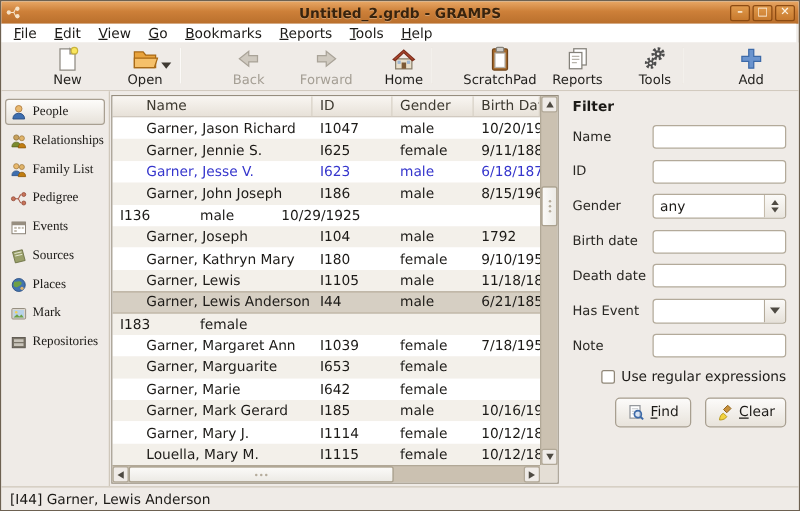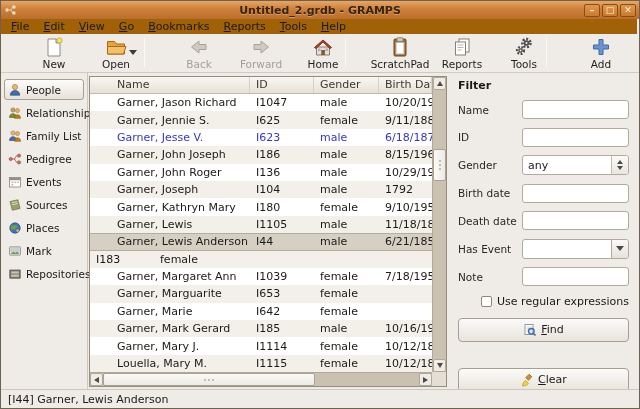--- a/index.html
+++ b/index.html
@@ -12,21 +12,21 @@
     background:linear-gradient(#e8a765,#cd8039 45%,#b96f2c); display:flex; align-items:center; padding:0 3px; }
   #title-icon { width:13px; height:12px; margin-right:4px; flex:0 0 auto; }
   #window-title { position:absolute; left:0; right:0; text-align:center; font-weight:bold; font-size:11px;
     color:#38230d; text-shadow:0 1px 0 rgba(255,255,255,.28); }
   #win-buttons { margin-left:auto; display:flex; gap:2px; position:relative; }
   .winbtn { width:16px; height:13px; border:1px solid #8c4b12; border-radius:2px;
     background:linear-gradient(#e09a4c,#c87a2e); color:#fdf4e4; font-size:9px; line-height:11px;
     text-align:center; font-weight:bold; }
 
   
-  #menubar { position:absolute; top:18px; left:0; right:2px; height:15px; background:#a16207;
+  #menubar { position:absolute; top:18px; left:0; right:2px; height:15px; background:#ffffff;
     display:flex; align-items:flex-start; padding-left:3px; }
   .menu-item { padding:1px 7px; cursor:default; }
   .menu-item u { text-decoration:underline; }
 
   
   #toolbar { position:absolute; top:33px; left:0; right:0; height:39px; background:#efebe7;
     border-bottom:1px solid #d2cabf; display:flex; align-items:center; padding:1px 6px 2px; }
   .tool-btn { display:flex; flex-direction:column; align-items:center; justify-content:center;
     padding:1px 6px 0; border-radius:3px; min-width:30px;margin-left:32px; }
   .tool-btn .ticon { width:22px; height:22px; }
@@ -34,21 +34,21 @@
   .tool-btn.disabled .tlabel { color:#a49e94; }
   .tool-sep { width:1px; align-self:stretch; margin:3px 7px; background:#d5cdc2; border-right:1px solid #fbf9f7; }
   .tool-dd { width:11px; height:30px; display:flex; align-items:center; justify-content:center; margin-left:-2px; }
   .tool-dd .arr { width:0; height:0; border-left:4px solid transparent; border-right:4px solid transparent; border-top:5px solid #3f3a33; }
 
   
   #main { position:absolute; top:72px; left:0; right:0; bottom:19px; background:#efebe7; }
 
   
   #sidebar { position:absolute; left:0; top:0; bottom:0; width:87px; border-right:1px solid #cfc7bb; padding:6px 3px 0 3px; }
-  .side-item { display:flex; align-items:center; gap:4px; height:21px; padding:0 3px; border:1px solid transparent; border-radius:3px; margin-bottom:2px; }
+  .side-item { display:flex; align-items:center; gap:4px; height:21px; padding:0 3px; border:1px solid transparent; border-radius:3px; margin-bottom:2px;font-family:Liberation Serif, serif; }
   .side-item.selected { background:linear-gradient(#fdfcfa,#e7e2da); border:1px solid #a89f91; }
   .side-item .sicon { width:14px; height:14px; flex:0 0 auto; }
   .side-item .slabel { white-space:nowrap; font-size:10.5px; }
 
   
   #tablewrap { position:absolute; left:88px; top:3px; width:358px; bottom:2px;
     border:1px solid #968d7e; background:#fff; }
   #viewport { position:absolute; left:0; top:0; right:14px; bottom:14px; overflow:hidden; }
   #thead { display:flex; height:17px; background:linear-gradient(#f9f6f2,#e7e1d8); border-bottom:1px solid #c4bbae; }
   .hcell { padding:1px 4px 0 6px; border-right:1px solid #d8d1c6; color:#3c382f; white-space:nowrap; overflow:hidden; }
@@ -93,21 +93,21 @@
   .f-combo { flex:1; height:20px; background:#fff; border:1px solid #b3aa9a; border-radius:3px; display:flex; align-items:center; padding-left:5px; position:relative; }
   .spin { margin-left:auto; width:17px; align-self:stretch; border-left:1px solid #c5bcac;
     display:flex; flex-direction:column; align-items:center; justify-content:center; gap:2px; background:linear-gradient(#fbfaf8,#eae6df); border-radius:0 2px 2px 0; }
   .spin .u { width:0;height:0;border-left:3px solid transparent;border-right:3px solid transparent;border-bottom:4px solid #4e4a42; }
   .spin .d { width:0;height:0;border-left:3px solid transparent;border-right:3px solid transparent;border-top:4px solid #4e4a42; }
   .ddbtn { margin-left:auto; width:17px; align-self:stretch; border-left:1px solid #b3aa9a;
     display:flex; align-items:center; justify-content:center; background:linear-gradient(#fbfaf8,#e6e1d9); border-radius:0 2px 2px 0; }
   #regex-row { display:flex; align-items:center; justify-content:flex-end; gap:5px; margin:4px 0 10px; }
   #regex-box { width:11px; height:11px; background:#fff; border:1px solid #8f8677; border-radius:2px; }
   #regex-label { font-size:11px; }
-  #fbtn-row { display:flex; justify-content:flex-end; gap:26px;flex-direction:column; }
+  #fbtn-row { display:flex; justify-content:flex-end; gap:11px; }
   .fbtn { height:24px; min-width:61px; border:1px solid #a89f90; border-radius:4px;
     background:linear-gradient(#fcfbfa,#e8e3db); display:flex; align-items:center; justify-content:center; gap:4px; padding:0 8px; }
   .fbtn u { text-decoration:underline; }
 
   
   #statusbar { position:absolute; left:0; right:0; bottom:0; height:19px; background:#efebe7;
     border-top:1px solid #cfc7bb; display:flex; align-items:center; padding-left:7px; font-size:11px; }
 </style>
 </head>
 <body>
@@ -343,21 +343,20 @@
               <div class="cell c-gender">male</div>
               <div class="cell c-birth">6/18/1876</div>
             </div>
             <div class="trow alt">
               <div class="cell c-name">Garner, John Joseph</div>
               <div class="cell c-id">I186</div>
               <div class="cell c-gender">male</div>
               <div class="cell c-birth">8/15/1961</div>
             </div>
             <div class="trow">
-              <div class="cell c-name">Garner, John Roger</div>
               <div class="cell c-id">I136</div>
               <div class="cell c-gender">male</div>
               <div class="cell c-birth">10/29/1925</div>
             </div>
             <div class="trow alt">
               <div class="cell c-name">Garner, Joseph</div>
               <div class="cell c-id">I104</div>
               <div class="cell c-gender">male</div>
               <div class="cell c-birth">1792</div>
             </div>

